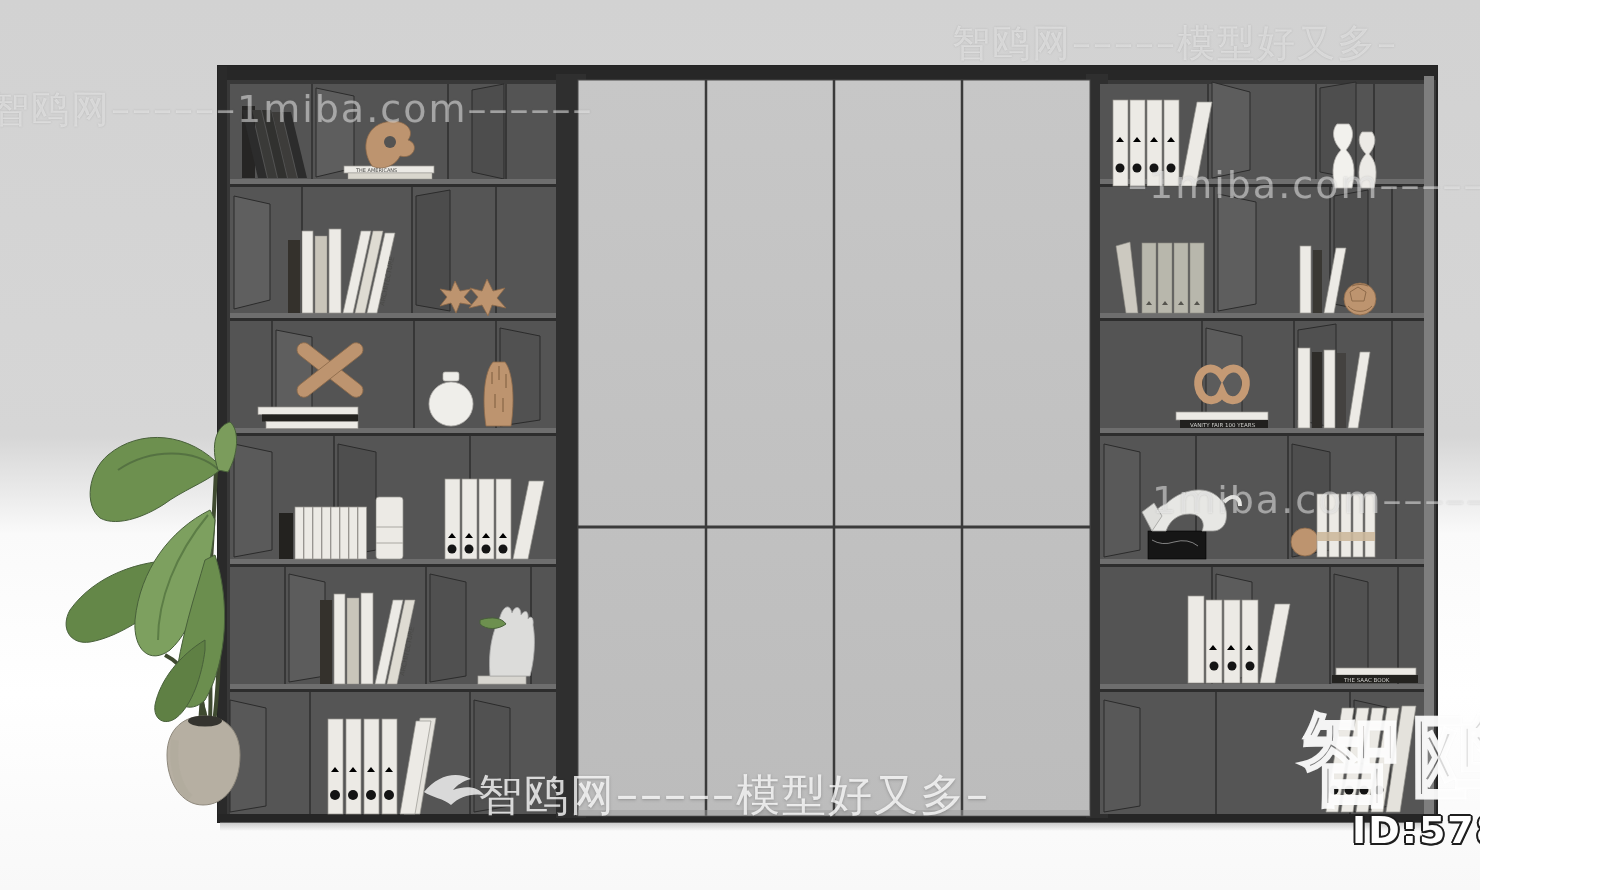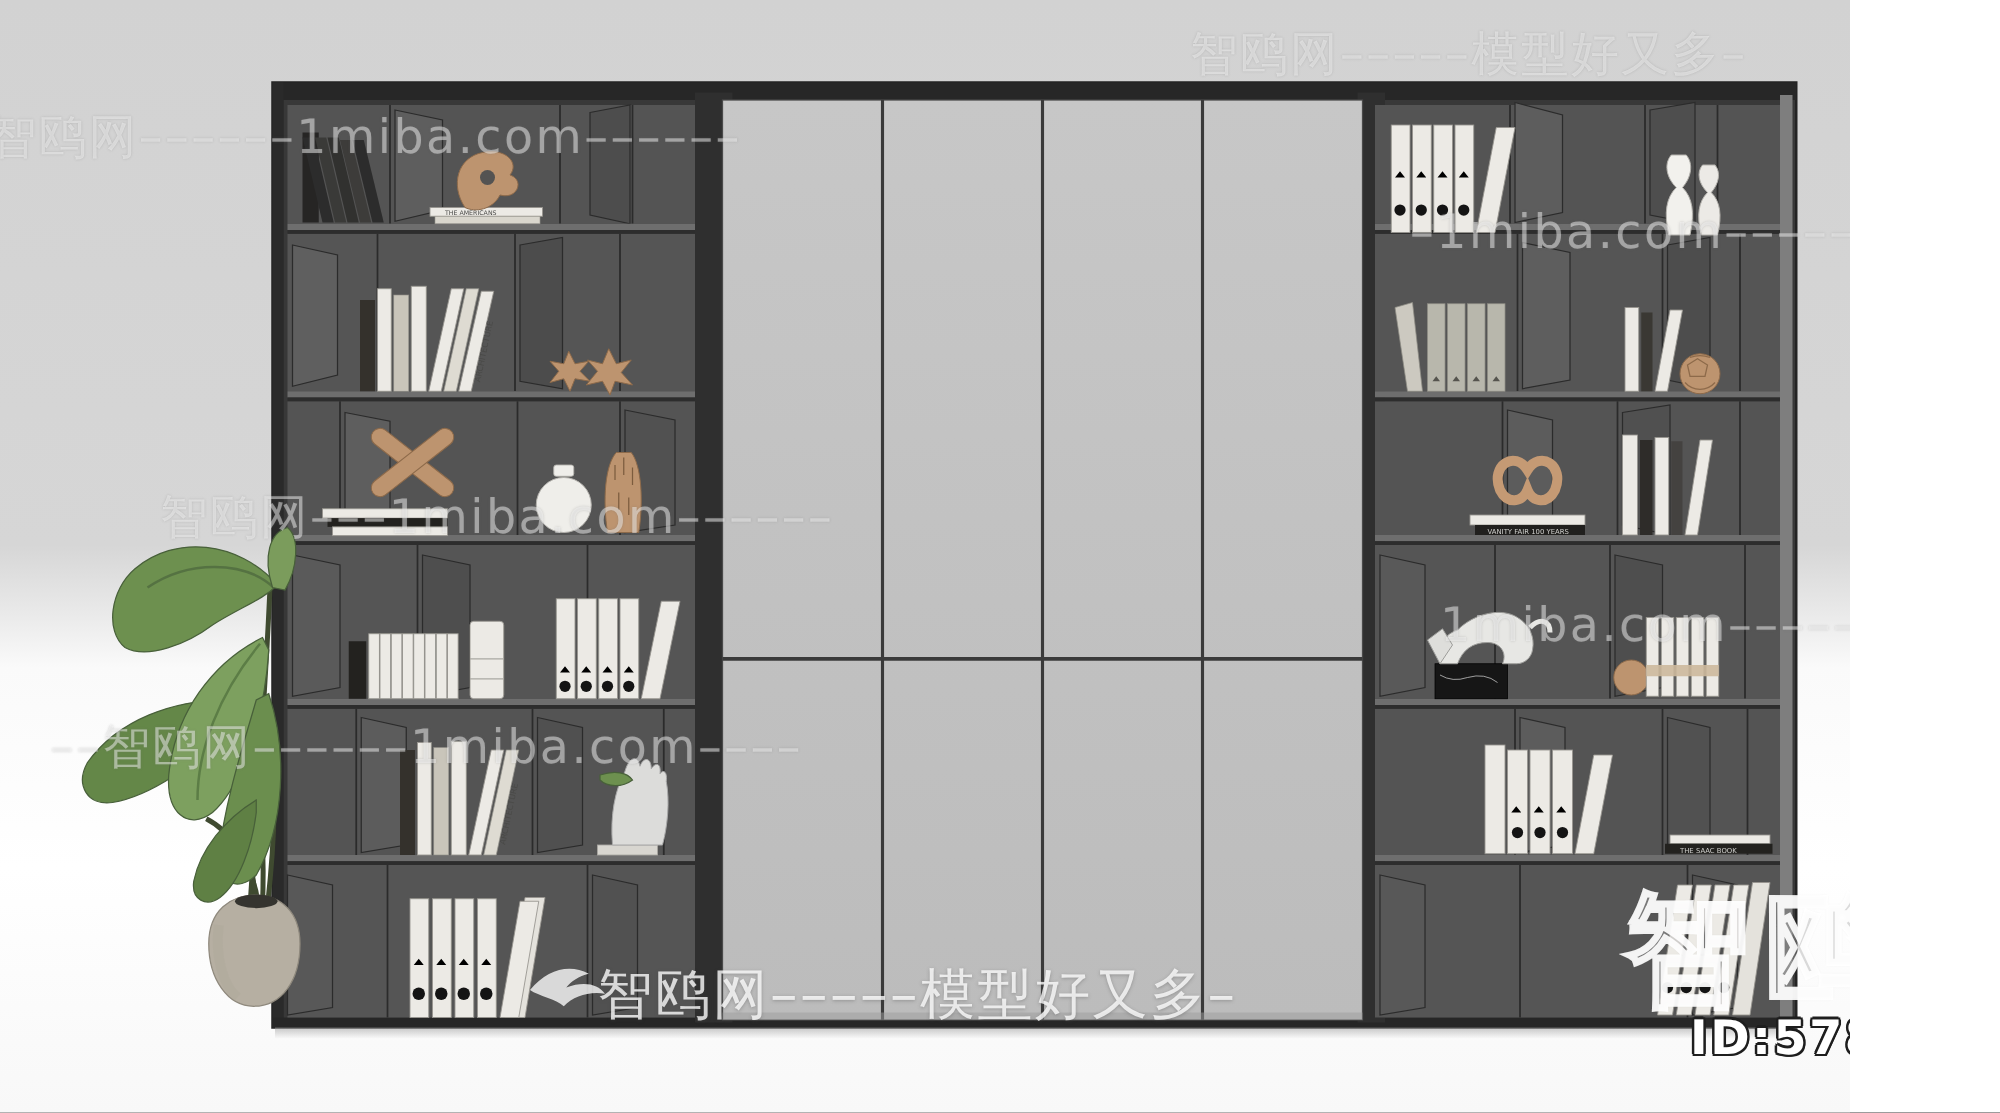--- a/index.html
+++ b/index.html
@@ -409,23 +409,21 @@
         <path d="M167,755 C167,728 185,716 204,716 C225,716 240,730 240,755 C240,785 225,805 203,805 C182,805 167,783 167,755 Z" fill="#b6afa2" stroke="#8f897d" stroke-width="1"></path>
         <path d="M175,740 C172,765 178,788 190,798" fill="none" stroke="#9b948735" stroke-width="8" opacity=".5"></path>
         <ellipse cx="205" cy="721" rx="17" ry="5.5" fill="#35342f"></ellipse>
       </g>
     </g>
   </svg>
 
   <div class="wm" style="left:952px;top:18px">智鸥网–––––模型好又多–</div>
   <div class="wm" style="left:-30px;top:84px">–智鸥网––––––1miba.com––––––</div>
   <div class="wm" style="left:1128px;top:160px">–1miba.com–––––智鸥网––</div>
-  <div class="wm" style="left:128px;top:388px">智鸥网–––1miba.com––––––</div>
   <div class="wm" style="left:1152px;top:475px">1miba.com–––––智鸥网––</div>
-  <div class="wm" style="left:40px;top:572px">––智鸥网––––––1miba.com––––</div>
 
   <svg class="gull" style="left:420px;top:758px" width="66" height="58" viewBox="0 0 66 58">
     <path d="M4,34 C18,17 36,13 51,21 C43,23 37,27 33,32 C47,27 58,29 64,37 C51,35 39,39 31,47 C25,41 11,39 4,34 Z" fill="rgba(255,255,255,.78)"></path>
   </svg>
   <div class="wm wm-b" style="left:478px;top:766px">智鸥网–––––模型好又多–</div>
 
   <div class="wm wm-big" style="left:1300px;top:694px">智鸥网</div>
   <div class="id-badge" style="left:1352px;top:808px">ID:578974014</div>
 </div>
 

